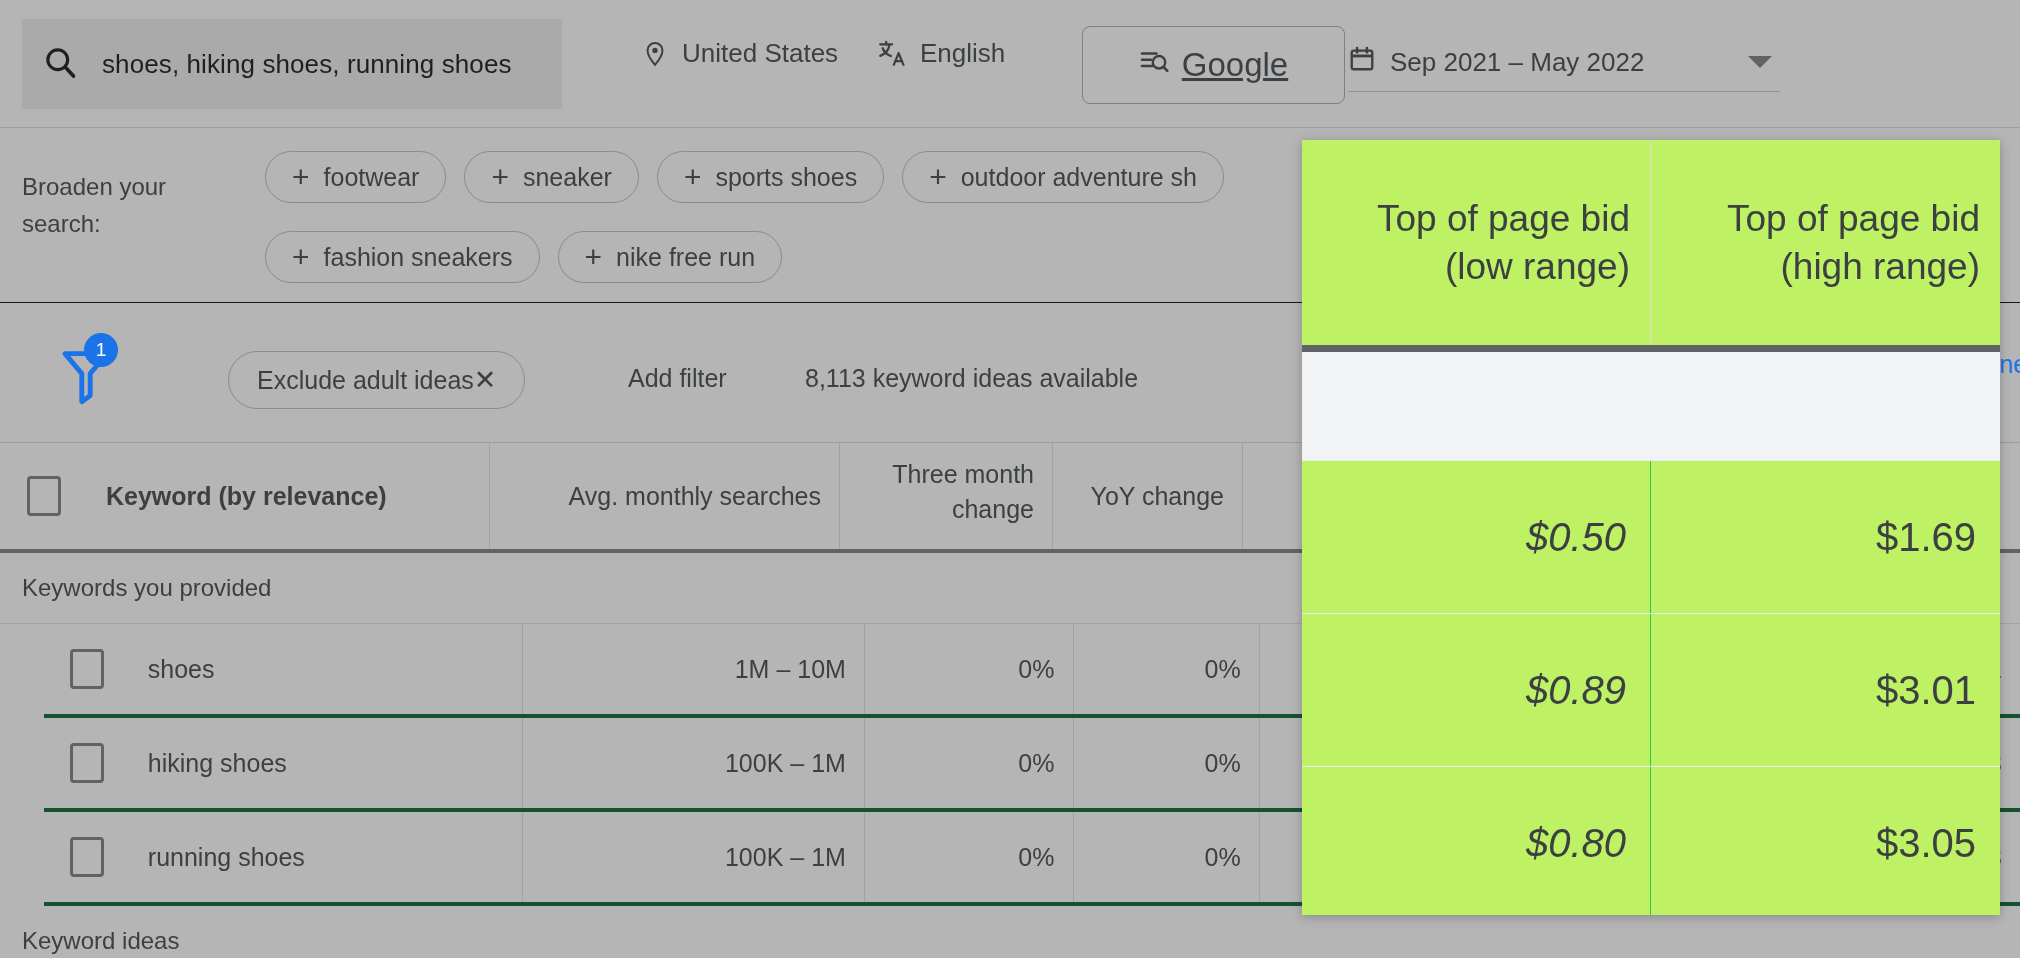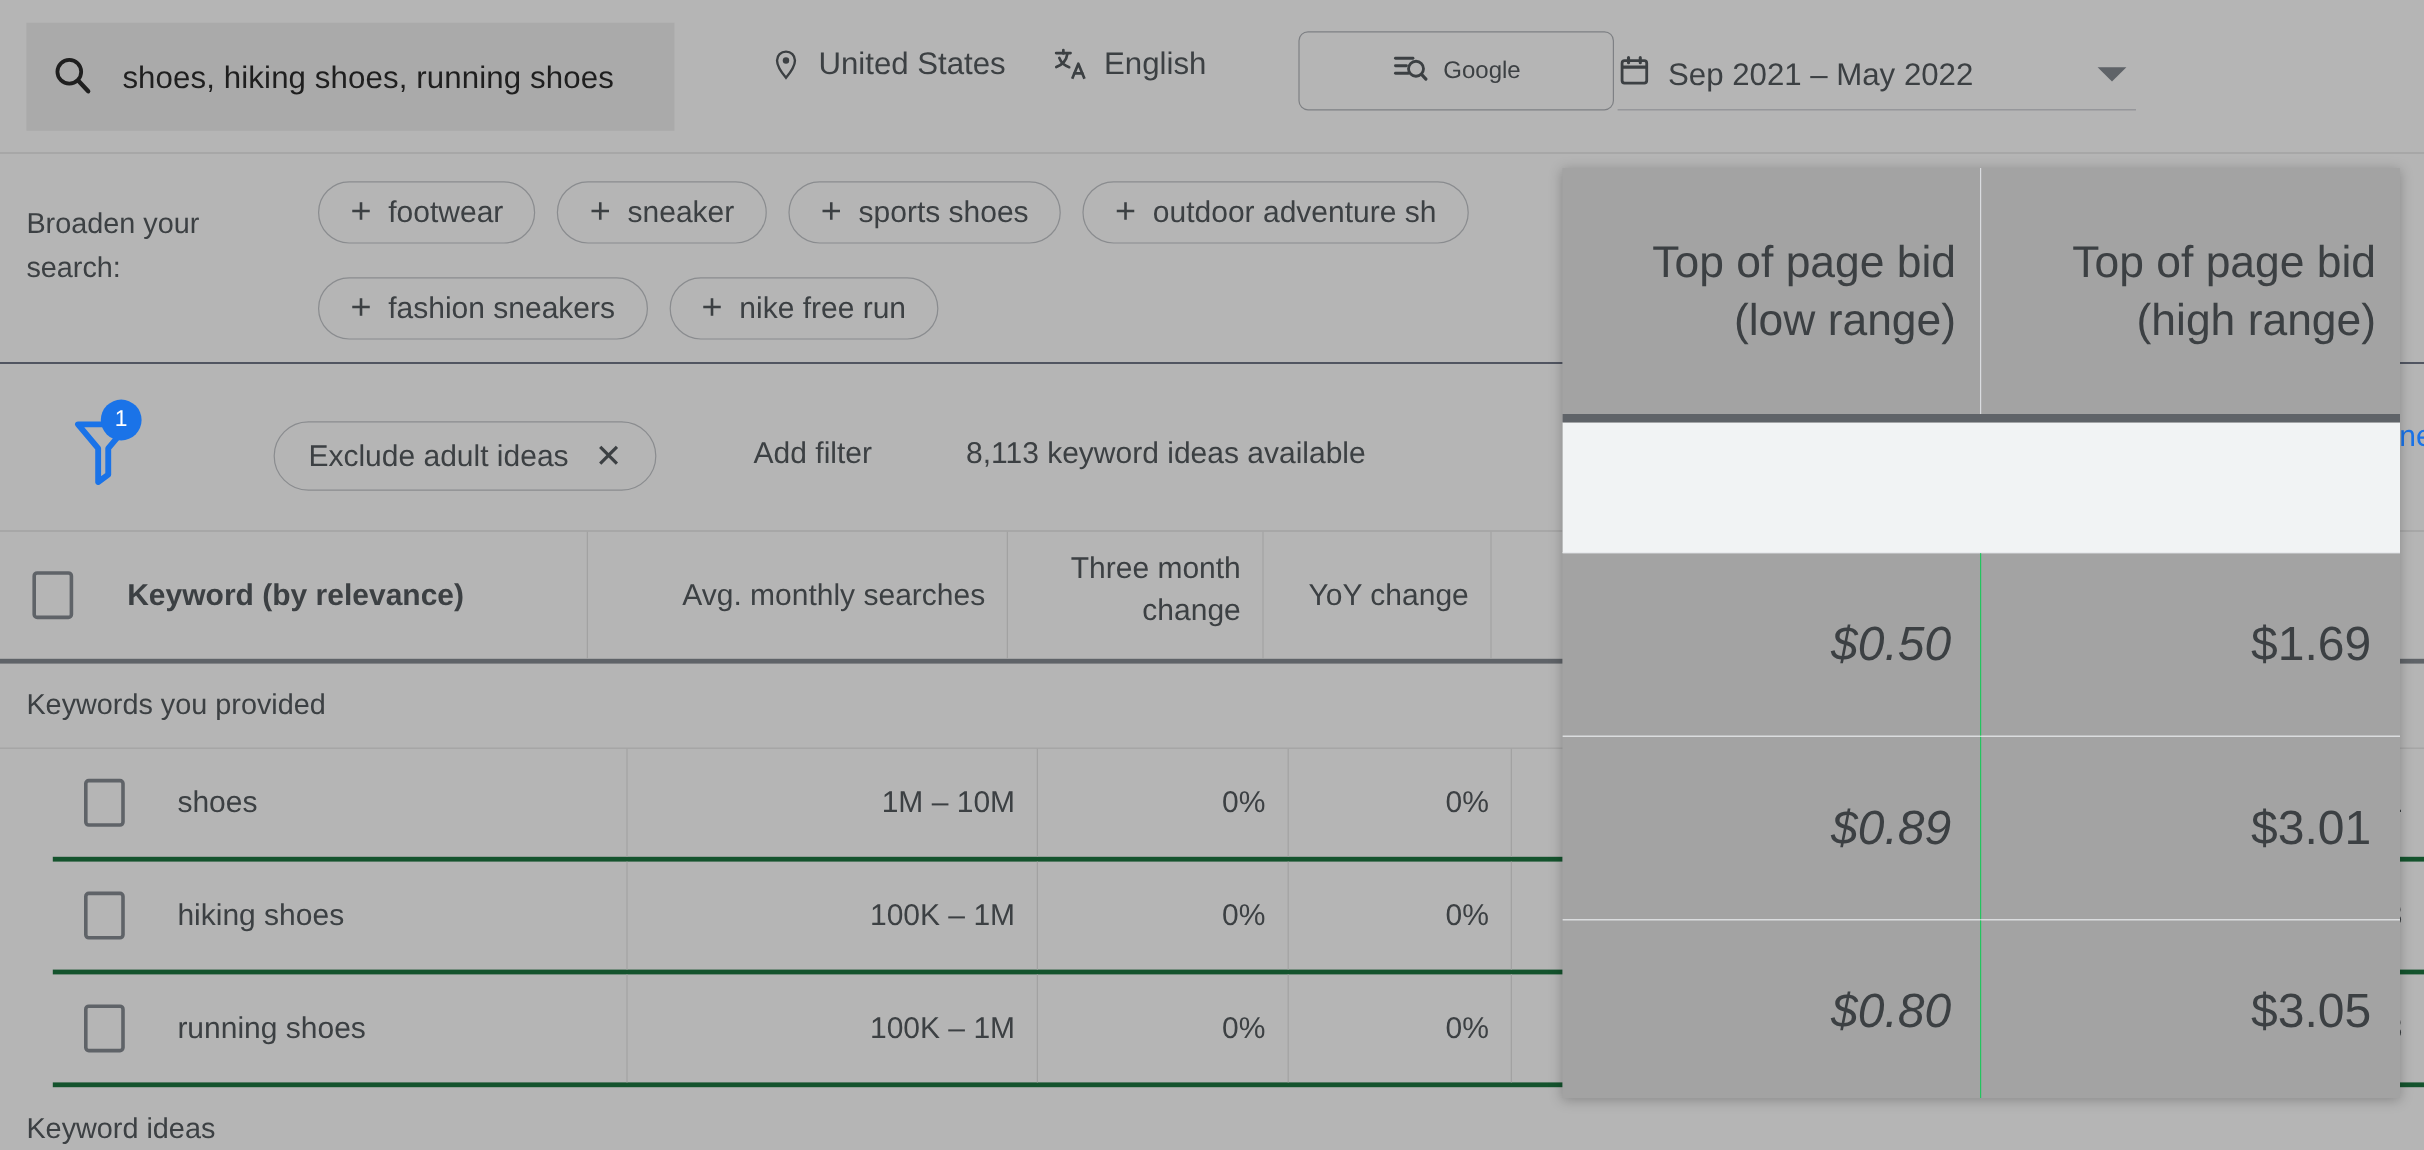--- a/index.html
+++ b/index.html
@@ -32,25 +32,26 @@
   }
   .topctrl {
     position: absolute; display: flex; align-items: center;
     font-size: 26px; color: #3c4043; gap: 13px;
   }
   .topctrl .ico { display: flex; align-items: center; }
   #ctrl-location { left: 641px; top: 38px; }
   #ctrl-language { left: 877px; top: 38px; }
   .network-pill {
     position: absolute; left: 1082px; top: 26px;
-    width: 263px; height: 66px;
+    width: 263px; height: 78px;
     border: 1px solid #7e8084; border-radius: 8px;
     box-sizing: border-box;
     display: flex; align-items: center; justify-content: center; gap: 13px;
-    font-size: 20px;
+    font-size: 33px;
+    text-decoration: underline;
   }
   .daterange {
     position: absolute; left: 1348px; top: 33px;
     width: 432px; height: 58px;
     display: flex; align-items: center; gap: 14px;
     border-bottom: 1px solid #8e9094;
     font-size: 26px;
   }
   .daterange .dr-text { flex: 1 1 auto; }
   .caret-down {
@@ -90,21 +91,21 @@
   .funnel-wrap { position: absolute; left: 58px; top: 42px; }
   .funnel-badge {
     position: absolute; left: 26px; top: -12px;
     width: 34px; height: 34px; border-radius: 50%;
     background: #1a73e8; color: #fff;
     font-size: 19px; display: flex; align-items: center; justify-content: center;
   }
   .filter-chip {
     position: absolute; left: 228px; top: 48px;
     height: 58px; border: 1px solid #8a8c8f; border-radius: 29px;
-    display: flex; align-items: center; gap: 22px;
+    display: flex; align-items: center; 
     padding: 0 28px; box-sizing: border-box;
     font-size: 25px; color: #3c4043;
   }
   .filter-chip .xmark { font-size: 27px; }
   .add-filter {
     position: absolute; left: 628px; top: 61px; font-size: 25px;
   }
   .ideas-count {
     position: absolute; left: 805px; top: 61px; font-size: 25px;
   }
@@ -153,21 +154,21 @@
     height: 70px; display: flex; align-items: center;
     padding-left: 22px; font-size: 24px; color: #3c4043;
     border-bottom: 1px solid #a2a2a2;
   }
   .data-row { border-bottom: 4px solid #14532d; margin-left: 44px; }
 
   
   .overlay {
     position: absolute; left: 1302px; top: 140px;
     width: 698px; height: 775px;
-    background: #a3a3a3;
+    background: #bef264;
     box-shadow: 0 2px 10px rgba(0,0,0,.25);
     overflow: hidden;
   }
   .ov-head {
     position: relative; height: 212px;
     display: flex;
     border-bottom: 7px solid #5f6368;
     box-sizing: border-box;
   }
   .ov-head-cell {

